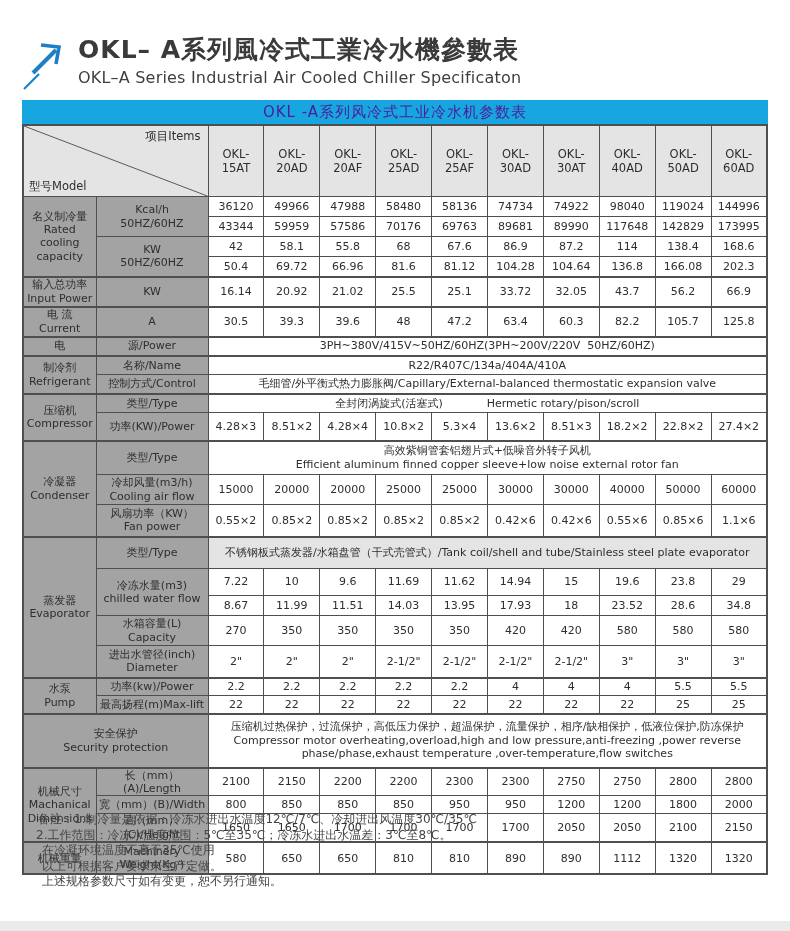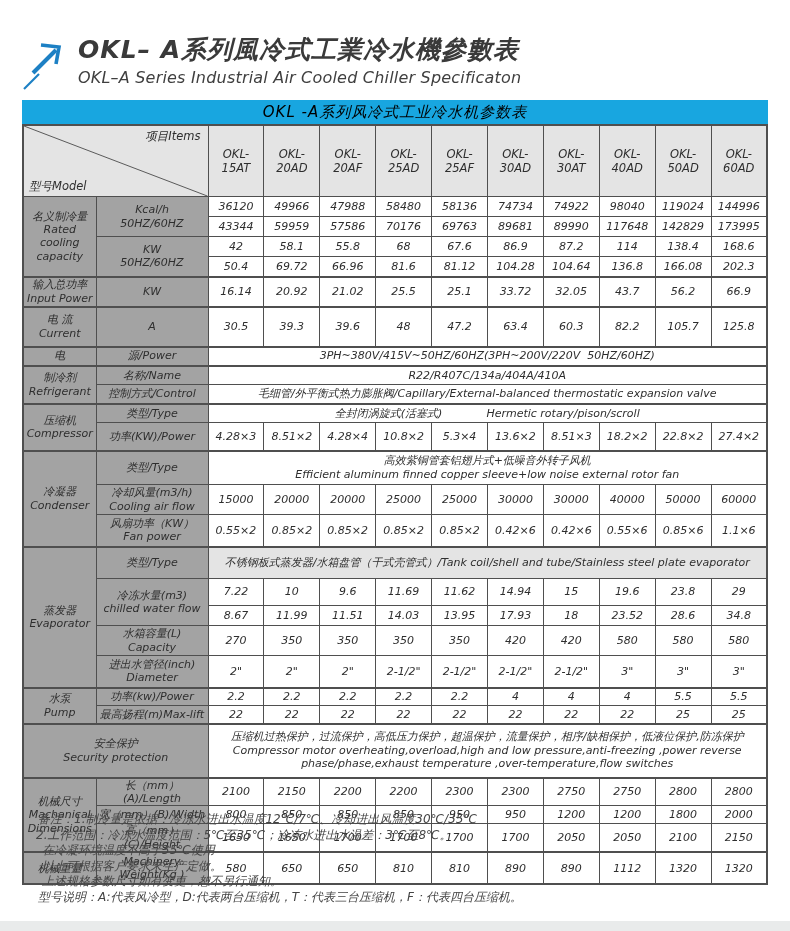--- a/index.html
+++ b/index.html
@@ -1,33 +1,33 @@
 <!DOCTYPE html>
 <html><head>
 <meta charset="utf-8">
 <style>
   html,body{margin:0;padding:0;}
   body{
     width:790px;height:931px;background:#ffffff;
     font-family:"DejaVu Sans","Liberation Sans",sans-serif;
     color:#2e2e2e;position:relative;overflow:hidden;
   }
-  .page{position:absolute;inset:0;font-style:italic;}
+  .page{position:absolute;inset:0;}
 
   
   .hdr{position:absolute;left:22px;top:34px;display:flex;align-items:flex-start;}
   .logo{width:50px;height:58px;margin-right:6px;flex:0 0 auto;}
   .titles{padding-top:2px;}
   .title-zh{font-size:25px;font-weight:700;color:#3a3a3a;letter-spacing:1px;line-height:1.15;}
   .title-en{font-size:16px;font-weight:500;color:#3f3f3f;margin-top:3px;letter-spacing:.2px;}
 
   
   .tablewrap{position:absolute;left:22px;top:100px;width:746px;}
   .tbar{
-    height:24px;background:#18a6e0;color:#000000;font-size:15px;font-weight:500;
+    height:24px;background:#18a6e0;color:#4c1d95;font-size:15px;font-weight:500;
     display:flex;align-items:center;justify-content:center;letter-spacing:1px;
   }
   table{border-collapse:collapse;table-layout:fixed;width:746px;border:2px solid #4f4f4f;}
   td,th{
     border:1px solid #4f4f4f;padding:0 2px;text-align:center;vertical-align:middle;
     font-size:11px;line-height:1.22;white-space:pre-wrap;overflow:hidden;font-weight:400;
   }
   .lbl{background:#a3a3a3;}
   .shade{background:#e4e4e4;}
   thead td,thead th{background:#e4e4e4;font-size:11.5px;}
@@ -166,21 +166,21 @@
             <td class="val">20.92</td>
             <td class="val">21.02</td>
             <td class="val">25.5</td>
             <td class="val">25.1</td>
             <td class="val">33.72</td>
             <td class="val">32.05</td>
             <td class="val">43.7</td>
             <td class="val">56.2</td>
             <td class="val">66.9</td>
           </tr>
-          <tr class="thick" style="height: 40px;">
+          <tr class="thick" style="height: 30px;">
             <td class="lbl">电 流
 Current</td>
             <td class="lbl">A</td>
             <td class="val">30.5</td>
             <td class="val">39.3</td>
             <td class="val">39.6</td>
             <td class="val">48</td>
             <td class="val">47.2</td>
             <td class="val">63.4</td>
             <td class="val">60.3</td>
@@ -412,17 +412,16 @@
         </tbody>
     </table>
   </div>
 
   <div class="notes">
       <div class="note-i0">备注：1.制冷量是依据：冷冻水进出水温度12℃/7℃、冷却进出风温度30℃/35℃</div>
       <div class="note-i1">2.工作范围：冷冻水温度范围：5℃至35℃；冷冻水进出水温差：3℃至8℃。</div>
       <div class="note-i2">在冷凝环境温度不高于35℃使用</div>
       <div class="note-i2">以上可根据客户要求来生产定做。</div>
       <div class="note-i2">上述规格参数尺寸如有变更，恕不另行通知。</div>
-      <div class="note-i0">型号说明：A:代表风冷型，D:代表两台压缩机，T：代表三台压缩机，F：代表四台压缩机。</div>
     </div>
 
   <div class="bottom-strip"></div>
 </div>
 
 </body></html>

